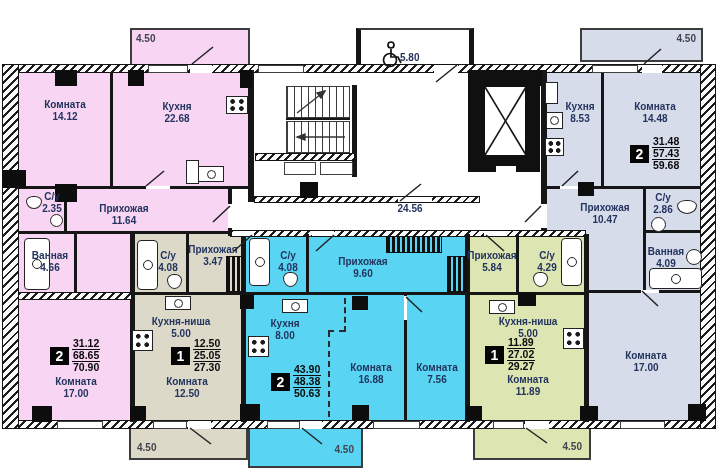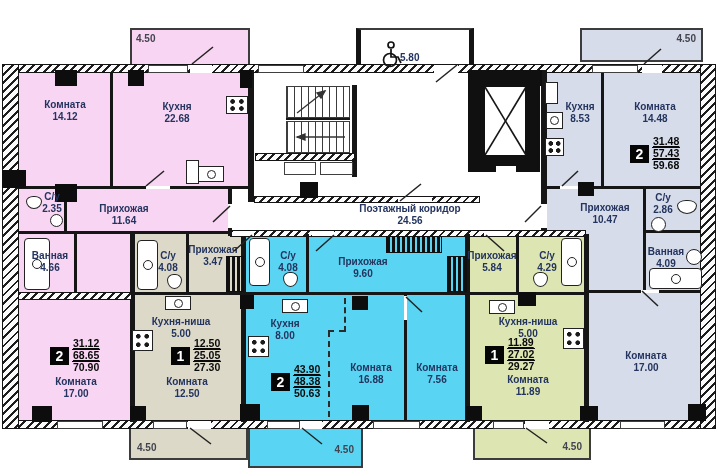--- a/index.html
+++ b/index.html
@@ -11,21 +11,21 @@
   .col{position:absolute;background:#0d0d0d;}
   .win{position:absolute;background:#ffffff;border:1px solid #3f3f3f;box-sizing:border-box;}
   .gap{position:absolute;background:#ffffff;}
   .balcony{position:absolute;border:2px solid #3c3c3c;box-sizing:border-box;}
   .rlabel{position:absolute;width:70px;text-align:center;color:#23345f;font-size:10px;font-weight:bold;line-height:12px;}
   .rlabel span{display:block;}
   .badge{position:absolute;display:flex;align-items:center;gap:3px;}
   .badge-box{width:19px;height:18px;background:#050505;color:#fff;font-size:14px;font-weight:bold;line-height:18px;text-align:center;}
   .badge-nums{display:flex;flex-direction:column;color:#0a0a0a;font-size:10.5px;font-weight:bold;line-height:11px;text-align:left;}
   .badge-nums span{padding:0 1px;}
-  .badge-nums .u{border-bottom:1.5px solid #0a0a0a;text-decoration:underline;}
+  .badge-nums .u{border-bottom:1.5px solid #0a0a0a;}
   .blabel{position:absolute;color:#43444f;font-size:10px;font-weight:bold;}
   .fx{position:absolute;border:1.5px solid #222;background:#fff;box-sizing:border-box;}
   .tub{border-radius:4px;}
   .tub::after{content:"";position:absolute;left:50%;top:50%;width:8px;height:8px;margin:-5px 0 0 -5px;border:1px solid #222;border-radius:50%;}
   .wc{border-radius:45% 45% 50% 50%/40% 40% 60% 60%;}
   .basin{border-radius:50%;}
   .sink::after{content:"";position:absolute;left:50%;top:50%;width:7px;height:7px;margin:-4.5px 0 0 -4.5px;border:1px solid #222;border-radius:50%;}
   .stove{background-image:radial-gradient(circle at 28% 28%,#1a1a1a 2px,transparent 2.6px),radial-gradient(circle at 72% 28%,#1a1a1a 2px,transparent 2.6px),radial-gradient(circle at 28% 72%,#1a1a1a 2px,transparent 2.6px),radial-gradient(circle at 72% 72%,#1a1a1a 2px,transparent 2.6px);}
   .treads{position:absolute;background-image:repeating-linear-gradient(90deg,#3c3c3c 0,#3c3c3c 1px,transparent 1px,transparent 7px);border:1px solid #3c3c3c;box-sizing:border-box;background-color:#fff;}
   .vstripes{position:absolute;background-image:repeating-linear-gradient(90deg,#101010 0,#101010 3px,transparent 3px,transparent 5px);border:1px solid #101010;box-sizing:border-box;}
@@ -327,21 +327,20 @@
   <div class="badge" style="left:630px;top:136px">
     <div class="badge-box">2</div>
     <div class="badge-nums">
         <span class="u">31.48</span>
         <span class="u">57.43</span>
         <span>59.68</span>
       </div>
   </div>
 
   <div class="rlabel" style="left:345px;top:203px;width:130px">
-    <span>Поэтажный коридор</span>
     <span>24.56</span>
   </div>
   <div class="rlabel" style="left:400px;top:52px;width:44px;text-align:left">
     <span>5.80</span>
   </div>
 
   <div class="blabel" style="left:136px;top:33px">4.50</div>
   <div class="blabel" style="left:660px;top:33px;width:36px;text-align:right">4.50</div>
   <div class="blabel" style="left:137px;top:442px">4.50</div>
   <div class="blabel" style="left:320px;top:444px;width:34px;text-align:right">4.50</div>

